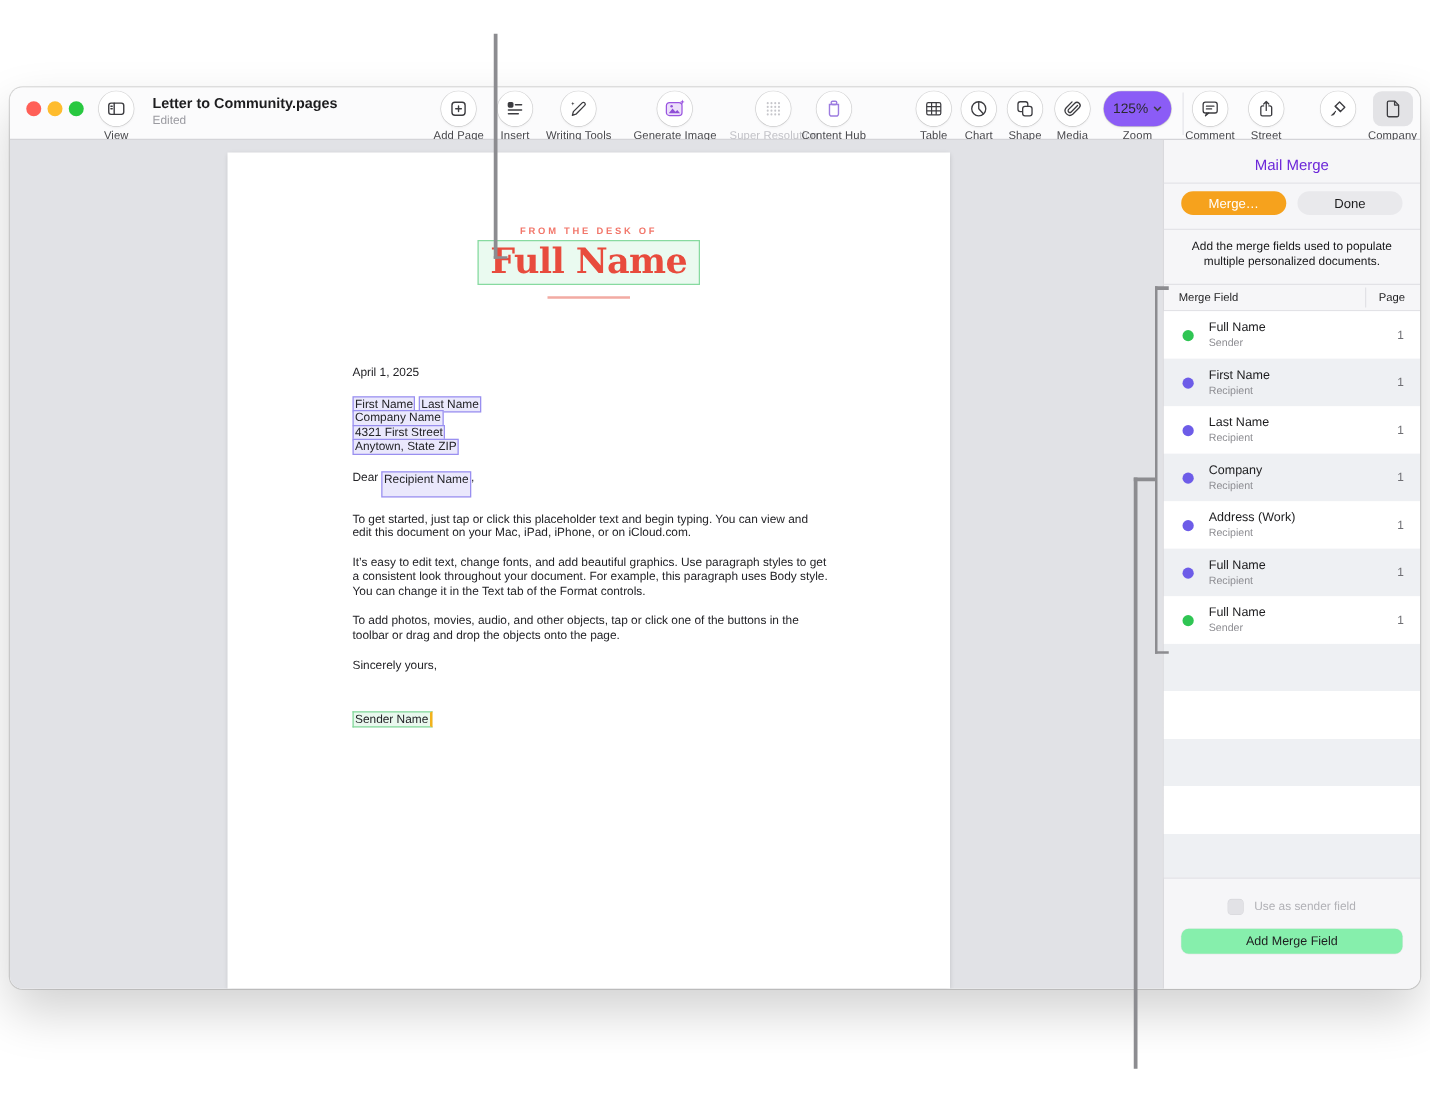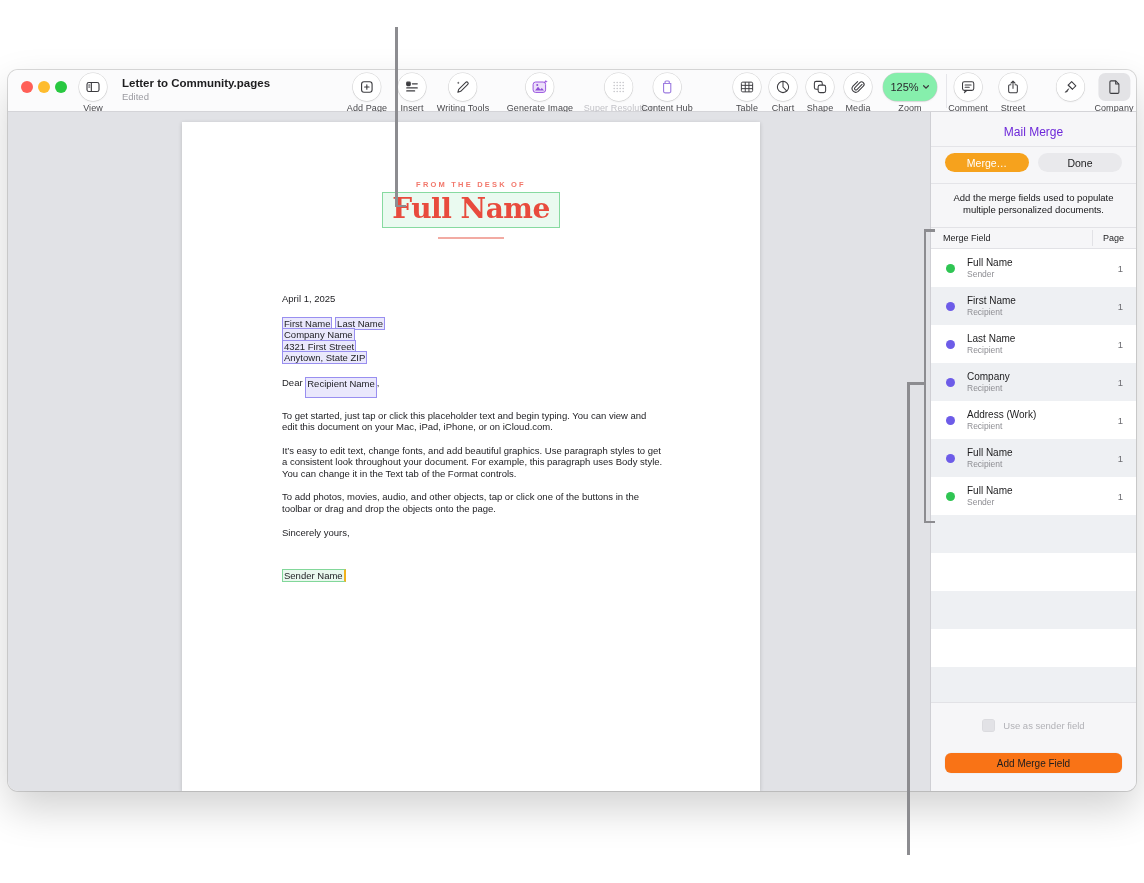--- a/index.html
+++ b/index.html
@@ -13,21 +13,21 @@
   
   .toolbar { position:absolute; left:0; top:0; width:100%; height:42px; background:#fbfbfc; border-bottom:1px solid #d4d4d8; }
   .tl { position:absolute; top:11px; width:12px; height:12px; border-radius:50%; }
   .tl.red{ left:13px; background:#ff5f57; } .tl.yellow{ left:30px; background:#febc2e; } .tl.green{ left:47px; background:#28c840; }
   .titem { position:absolute; top:3px; transform:translateX(-50%); display:flex; flex-direction:column; align-items:center; width:max-content; cursor:default; }
   .ticon { width:28px; height:28px; border-radius:50%; background:#fff; box-shadow:0 0 0 .5px rgba(0,0,0,.16), 0 1px 2px rgba(0,0,0,.07);
            display:flex; align-items:center; justify-content:center; }
   .ticon.selected { border-radius:7px; background:#e3e3e6; box-shadow:none; width:32px; }
   .tlabel { font-size:9px; color:#48484c; margin-top:2px; letter-spacing:.1px; }
   .titem.disabled .tlabel { color:#c2c2c7; }
-  .zoompill { width:54px; height:28px; border-radius:14px; background:#86efac; box-shadow:0 0 0 .5px rgba(0,0,0,.16), 0 1px 2px rgba(0,0,0,.07);
+  .zoompill { width:54px; height:28px; border-radius:14px; background:#8b5cf6; box-shadow:0 0 0 .5px rgba(0,0,0,.16), 0 1px 2px rgba(0,0,0,.07);
               display:flex; align-items:center; justify-content:center; gap:3px; font-size:11px; color:#2a2a2e; }
   .title-wrap { position:absolute; left:114px; top:7px; }
   .doc-title { font-size:11.5px; font-weight:bold; color:#1d1d1f; }
   .doc-edited { font-size:9.5px; color:#9a9aa0; margin-top:2px; }
   .tb-sep { position:absolute; left:938px; top:4px; width:1px; height:34px; background:#e6e6ea; }
   svg.ic { display:block; }
 
   
   .canvas { position:absolute; left:0; top:42px; width:922px; height:679px; background:#e1e2e6; }
   .page { position:absolute; left:174px; top:10px; width:578px; height:669px; background:#fff; box-shadow:0 1px 4px rgba(0,0,0,.18); }
@@ -60,21 +60,21 @@
   .dot { width:9px; height:9px; border-radius:50%; margin-left:15px; flex:none; }
   .mrow .txt { margin-left:12px; }
   .mrow .nm { font-size:10px; color:#1d1d1f; }
   .mrow .rl { font-size:8.5px; color:#8e8e93; margin-top:1.5px; }
   .mrow .pg { margin-left:auto; padding-right:13px; font-size:9.5px; color:#6e6e73; }
   .stripes { height:187px; background:repeating-linear-gradient(to bottom, #eef0f3 0 38px, #ffffff 38px 76px); }
   .sb-bottom { border-top:1px solid #e2e2e6; padding:16px 14px 0; }
   .chkrow { display:flex; align-items:center;justify-content:center; }
   .chk { width:13px; height:13px; border-radius:3.5px; background:#e2e2e6; box-shadow:inset 0 0 0 .5px rgba(0,0,0,.06); }
   .chklabel { margin-left:8px; font-size:9.5px; color:#b1b1b6; }
-  .addbtn { margin-top:21px; height:20px; border-radius:6px; background:#f97316; display:flex; align-items:center; justify-content:center;
+  .addbtn { margin-top:11px; height:20px; border-radius:6px; background:#86efac; display:flex; align-items:center; justify-content:center;
             font-size:10px; color:#1d1d1f; box-shadow:0 0 0 .5px rgba(0,0,0,.05); }
 
   
   .co { position:absolute; background:#8c8c90; z-index:50; }
 </style>
 </head>
 <body>
 
 <div id="stage">
 

